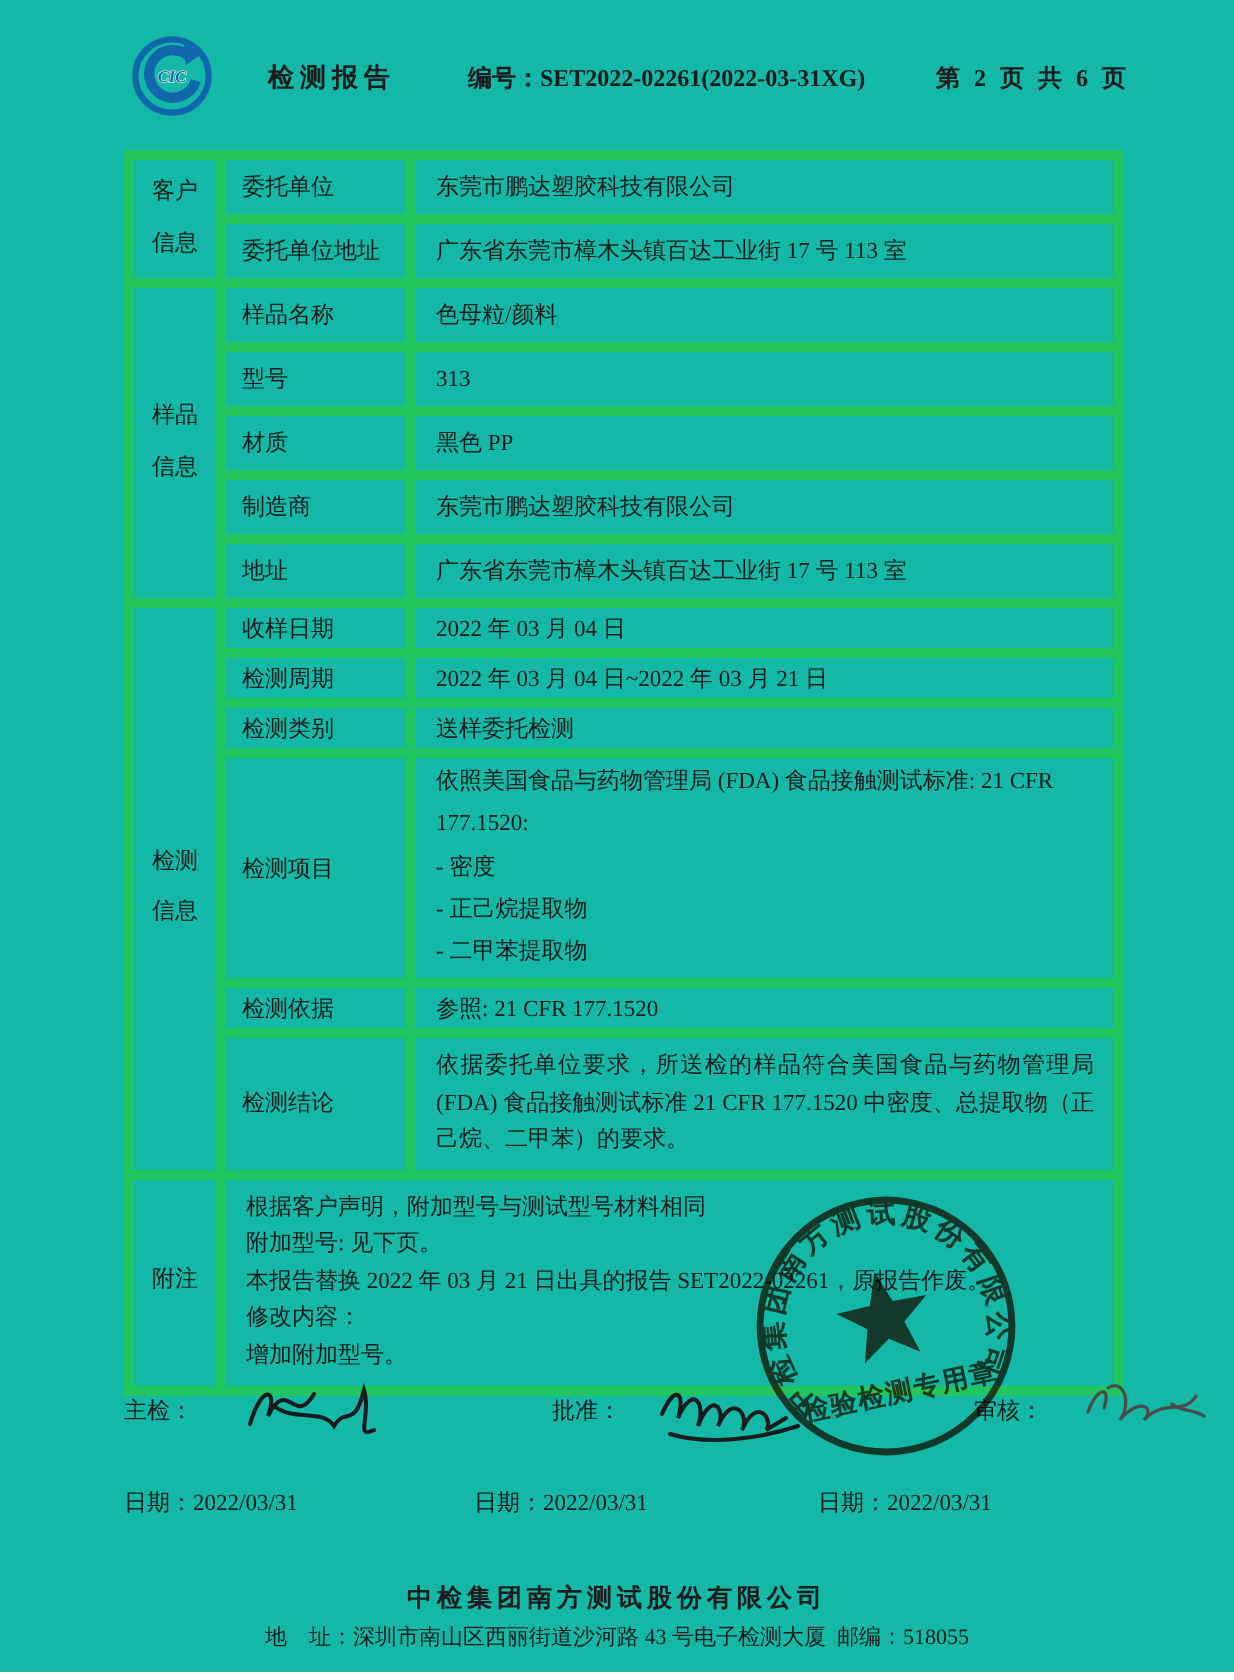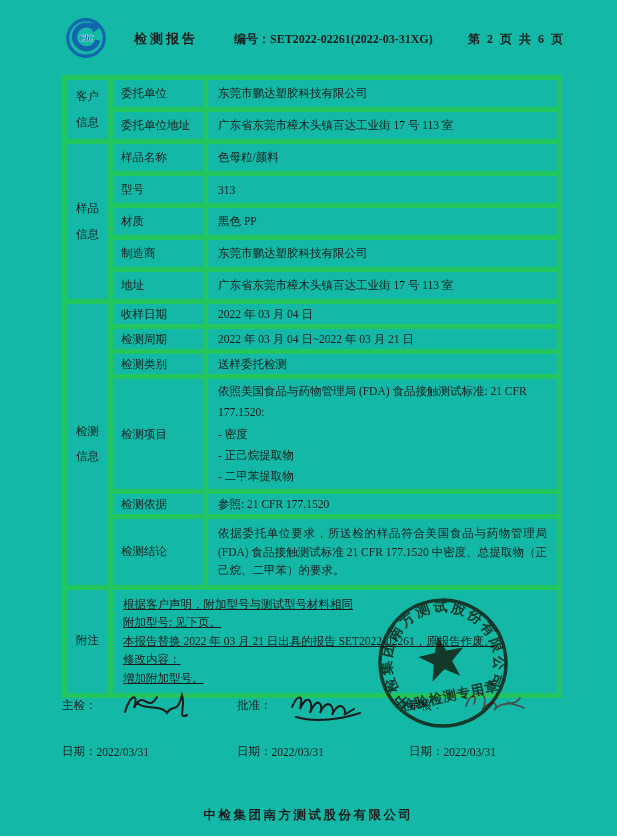--- a/index.html
+++ b/index.html
@@ -18,26 +18,26 @@
   table.report { position:absolute; top:75px; left:62px; width:495px; border-collapse:collapse; table-layout:fixed; }
   table.report td { border:5px solid #22c55e; font-size:11.5px; vertical-align:middle; }
   col.c1 { width:46px; } col.c2 { width:95px; } col.c3 { width:354px; }
   td.sec { text-align:center; line-height:2.2; padding:2px 4px; }
   td.fld { padding:2px 8px; }
   td.val { padding:2px 10px; }
   tr.r32 td { height:32px; }
   tr.r25 td { height:25px;margin-left:24px; }
   .ml-lines div { line-height:1.85; }
   td.concl { line-height:1.6; text-align:justify; padding:5px 10px; }
-  .note-lines div { line-height:1.62;text-decoration:underline; }
+  .note-lines div { line-height:1.62; }
   td.note { padding:5px 10px; vertical-align:top; }
 
   
   .sign-block { position:absolute; left:62px; top:682px; width:495px; }
-  .sign-row { display:grid; grid-template-columns:175px 172px 148px; align-items:center; height:46px; }
+  .sign-row { display:grid; grid-template-columns:175px 172px 148px; align-items:center; height:46px;gap:39px; }
   .sign-cell { display:flex; align-items:center; }
   .slabel { font-size:11.5px; white-space:nowrap; }
   .sig-svg { margin-left:14px; }
   .date-row { display:grid; grid-template-columns:175px 172px 148px; margin-top:16px; }
   .date-cell { display:flex; align-items:center; }
   .dval { flex:1; text-align:left; font-size:11.5px; }
 
   
   .stamp { position:absolute; left:374px; top:594px; width:138px; height:138px;
            transform:rotate(-12deg); opacity:.9; mix-blend-mode:multiply; pointer-events:none; }
@@ -207,15 +207,18 @@
     </defs>
     <text font-size="16.5" font-weight="bold" fill="#d93a2b" font-family="Liberation Serif, serif">
       <textPath href="#stampArc" startOffset="0" textLength="268">中检集团南方测试股份有限公司</textPath>
     </text>
     <polygon points="80,48 86.8,66.7 106.6,67.3 90.9,79.6 96.5,98.7 80,87.5 63.5,98.7 69.1,79.6 53.4,67.3 73.2,66.7" fill="#d93a2b"></polygon>
     <text x="80" y="124" text-anchor="middle" font-size="15.5" font-weight="bold" fill="#d93a2b" letter-spacing="1" font-family="Liberation Serif, serif">检验检测专用章</text>
   </svg>
 
   <div class="footer">
     <div class="f-company">中检集团南方测试股份有限公司</div>
+    <div class="f-line">
+      <span>地　址：</span><span>深圳市南山区西丽街道沙河路 43 号电子检测大厦</span>&nbsp;&nbsp;<span>邮编：</span><span>518055</span>
+    </div>
   </div>
 
 </div>
 
 </body></html>

